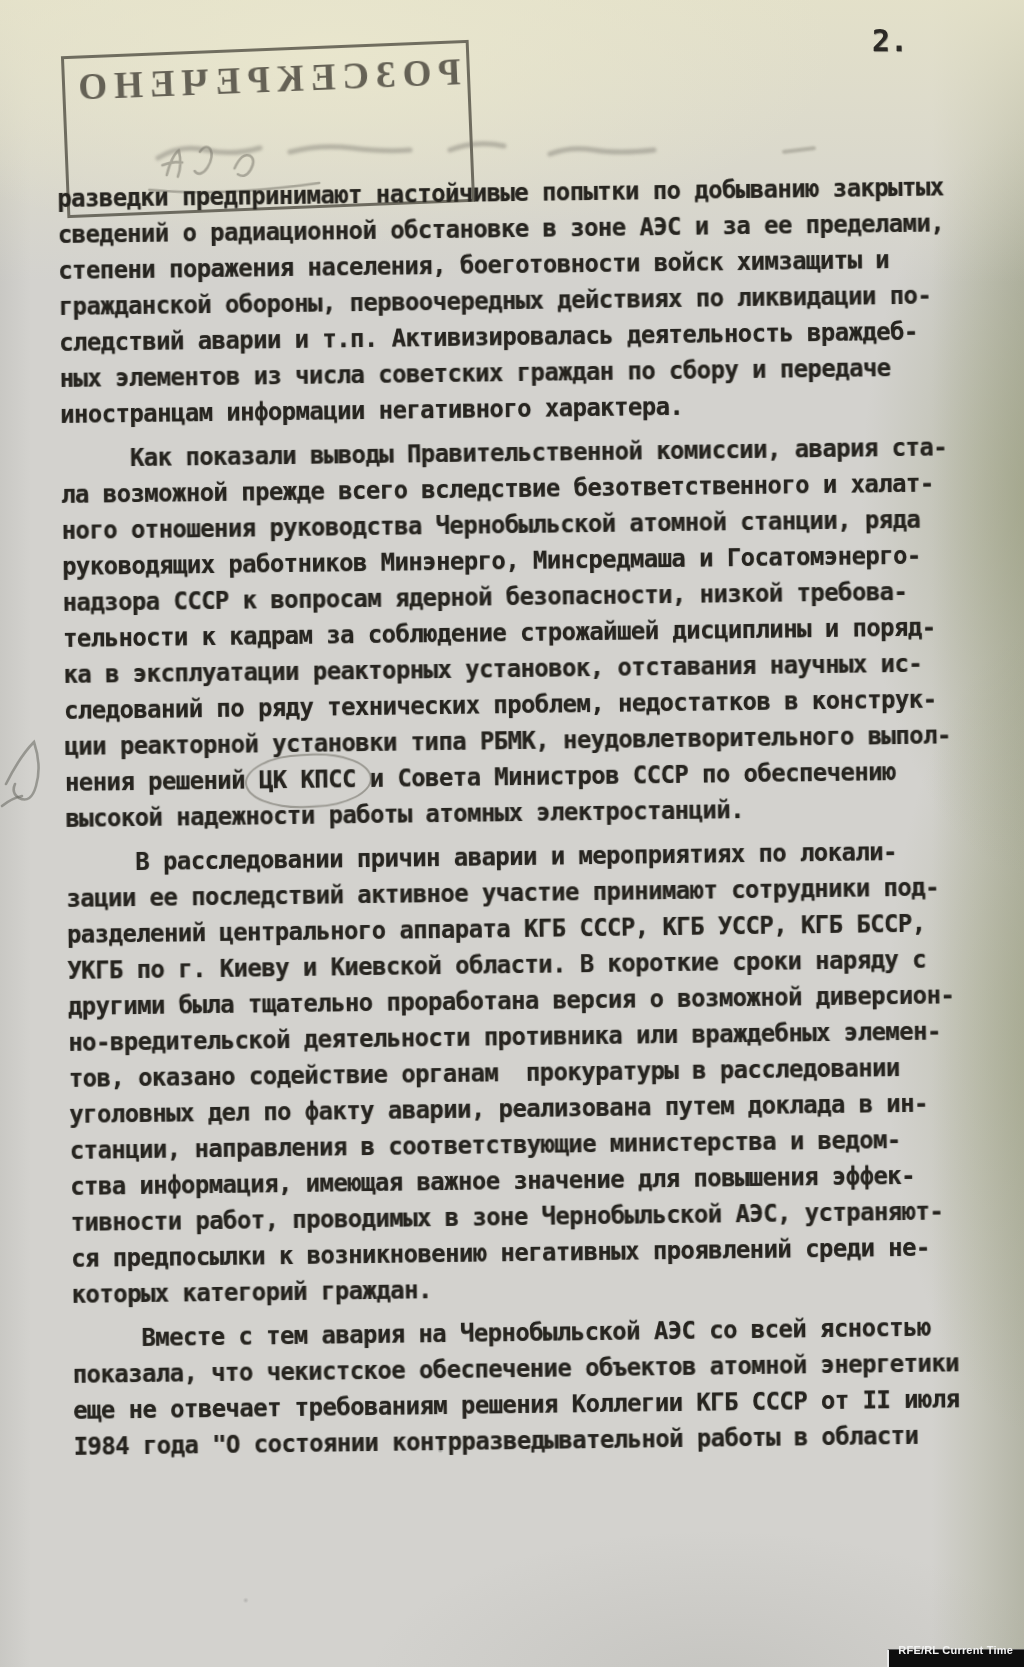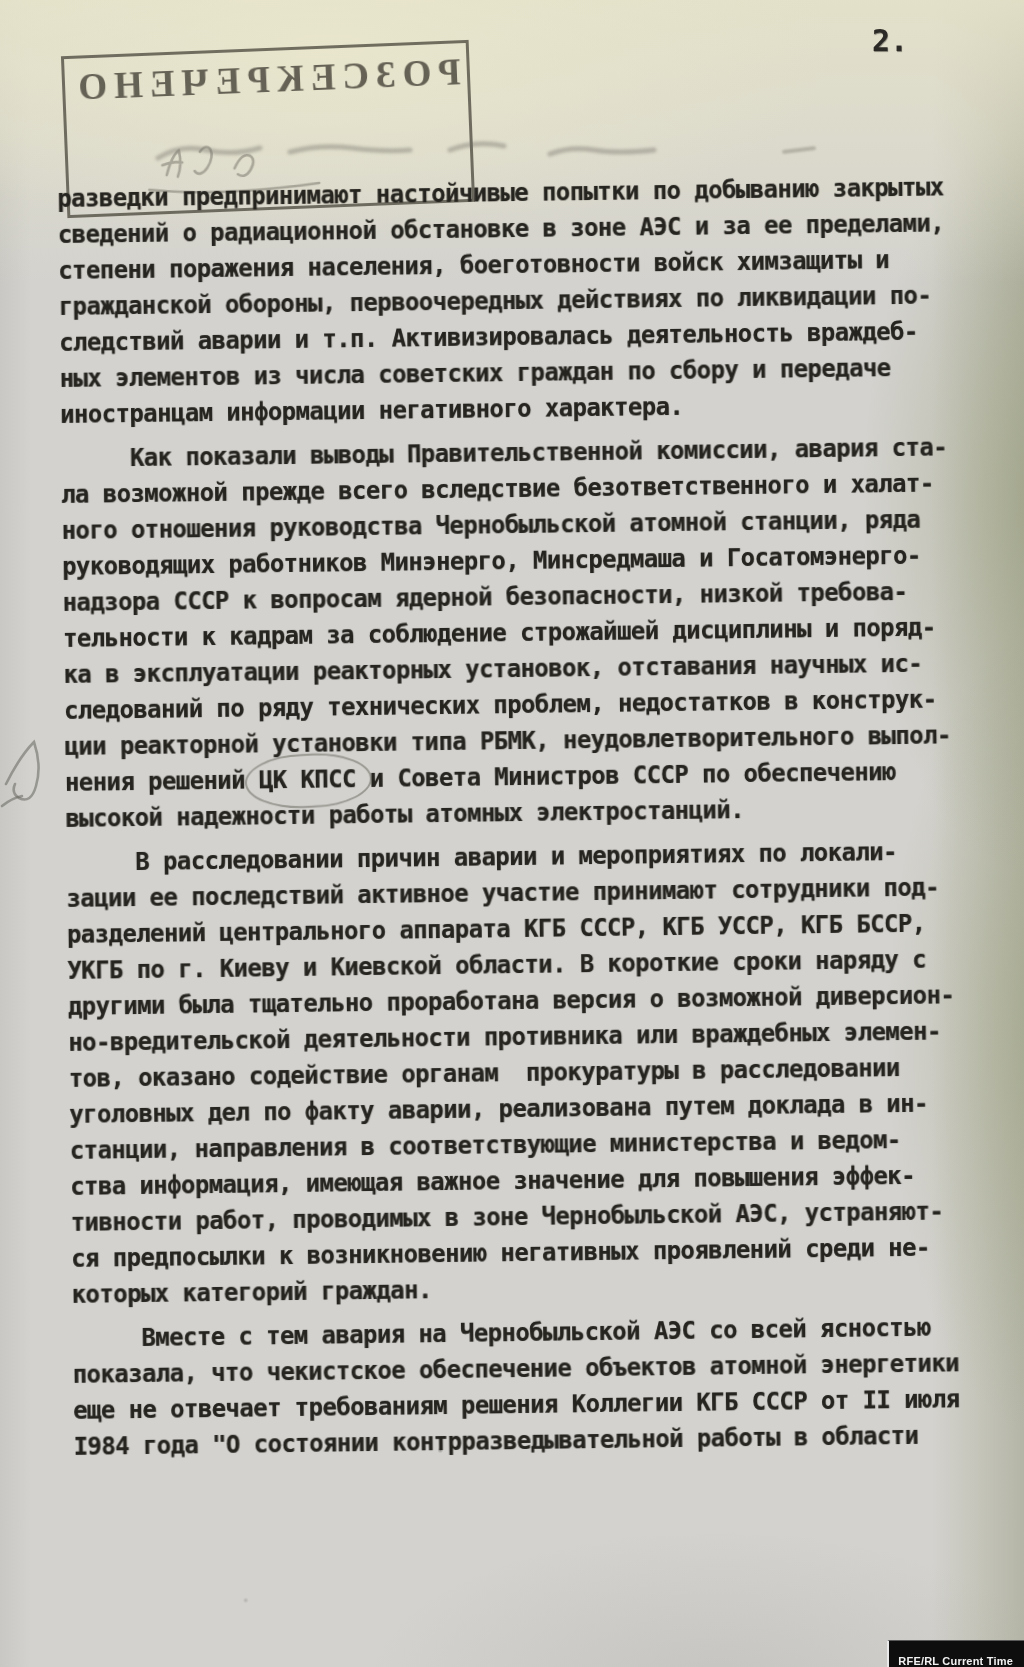--- a/index.html
+++ b/index.html
@@ -58,26 +58,26 @@
   .circ-wrap{position:relative;display:inline-block;}
   .circ{
     position:absolute;left:-14px;right:-16px;top:-8px;bottom:-10px;
     border:2px solid rgba(100,98,88,0.5);
     border-radius:50% / 55%;
     transform:rotate(-1.5deg);
     pointer-events:none;
   }
   .margin-check{position:absolute;left:0px;top:718px;}
   .watermark{
-    position:absolute;right:0;bottom:0;height:27px;
+    position:absolute;right:0;bottom:0;height:18px;
     background:#0e0e0e;
     border-left:2px solid #e9e9e9;
     border-top:1px solid #5a5a5a;
-    display:flex;align-items:flex-end;
-    padding:0 11px 0 9px;box-sizing:border-box;
+    display:flex;align-items:center;
+    padding:0 11px 16px 9px;box-sizing:border-box;
   }
   .watermark span{
     font:700 11px/1 "Liberation Sans","DejaVu Sans",sans-serif;
     color:#f2f2f2;letter-spacing:0.2px;white-space:nowrap;
   }
 </style>
 </head>
 <body>
 
 <div class="page">

